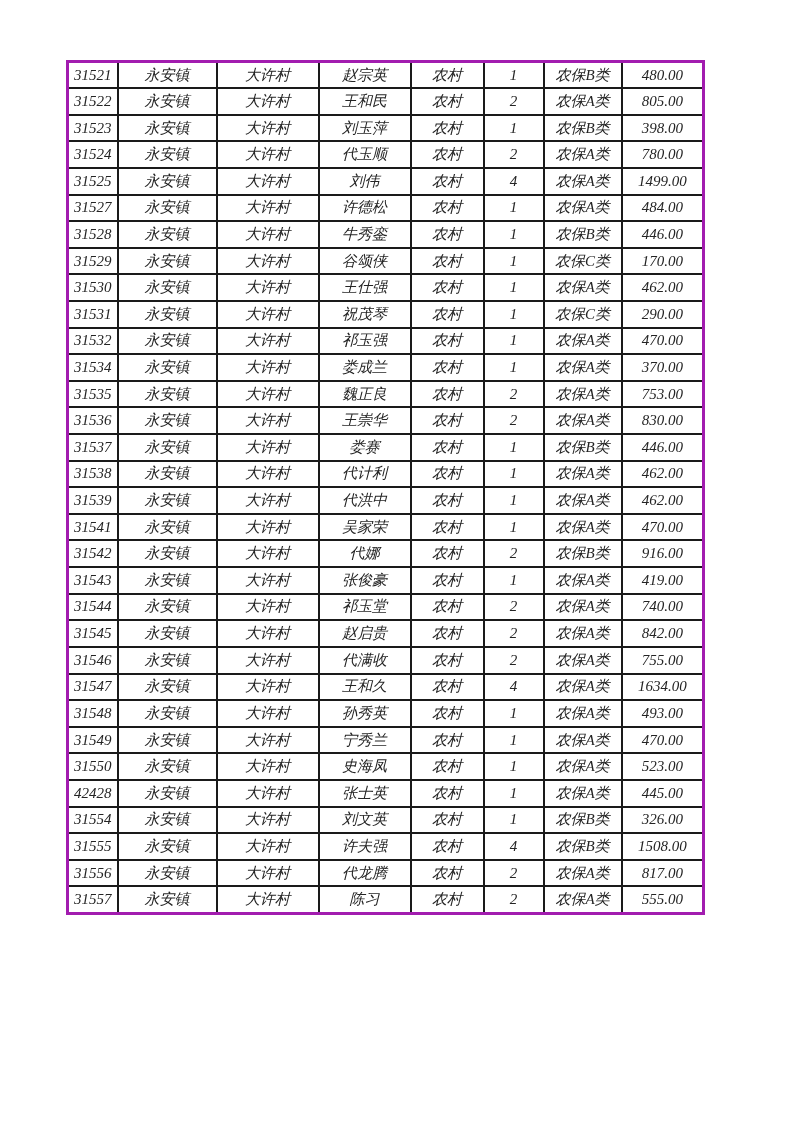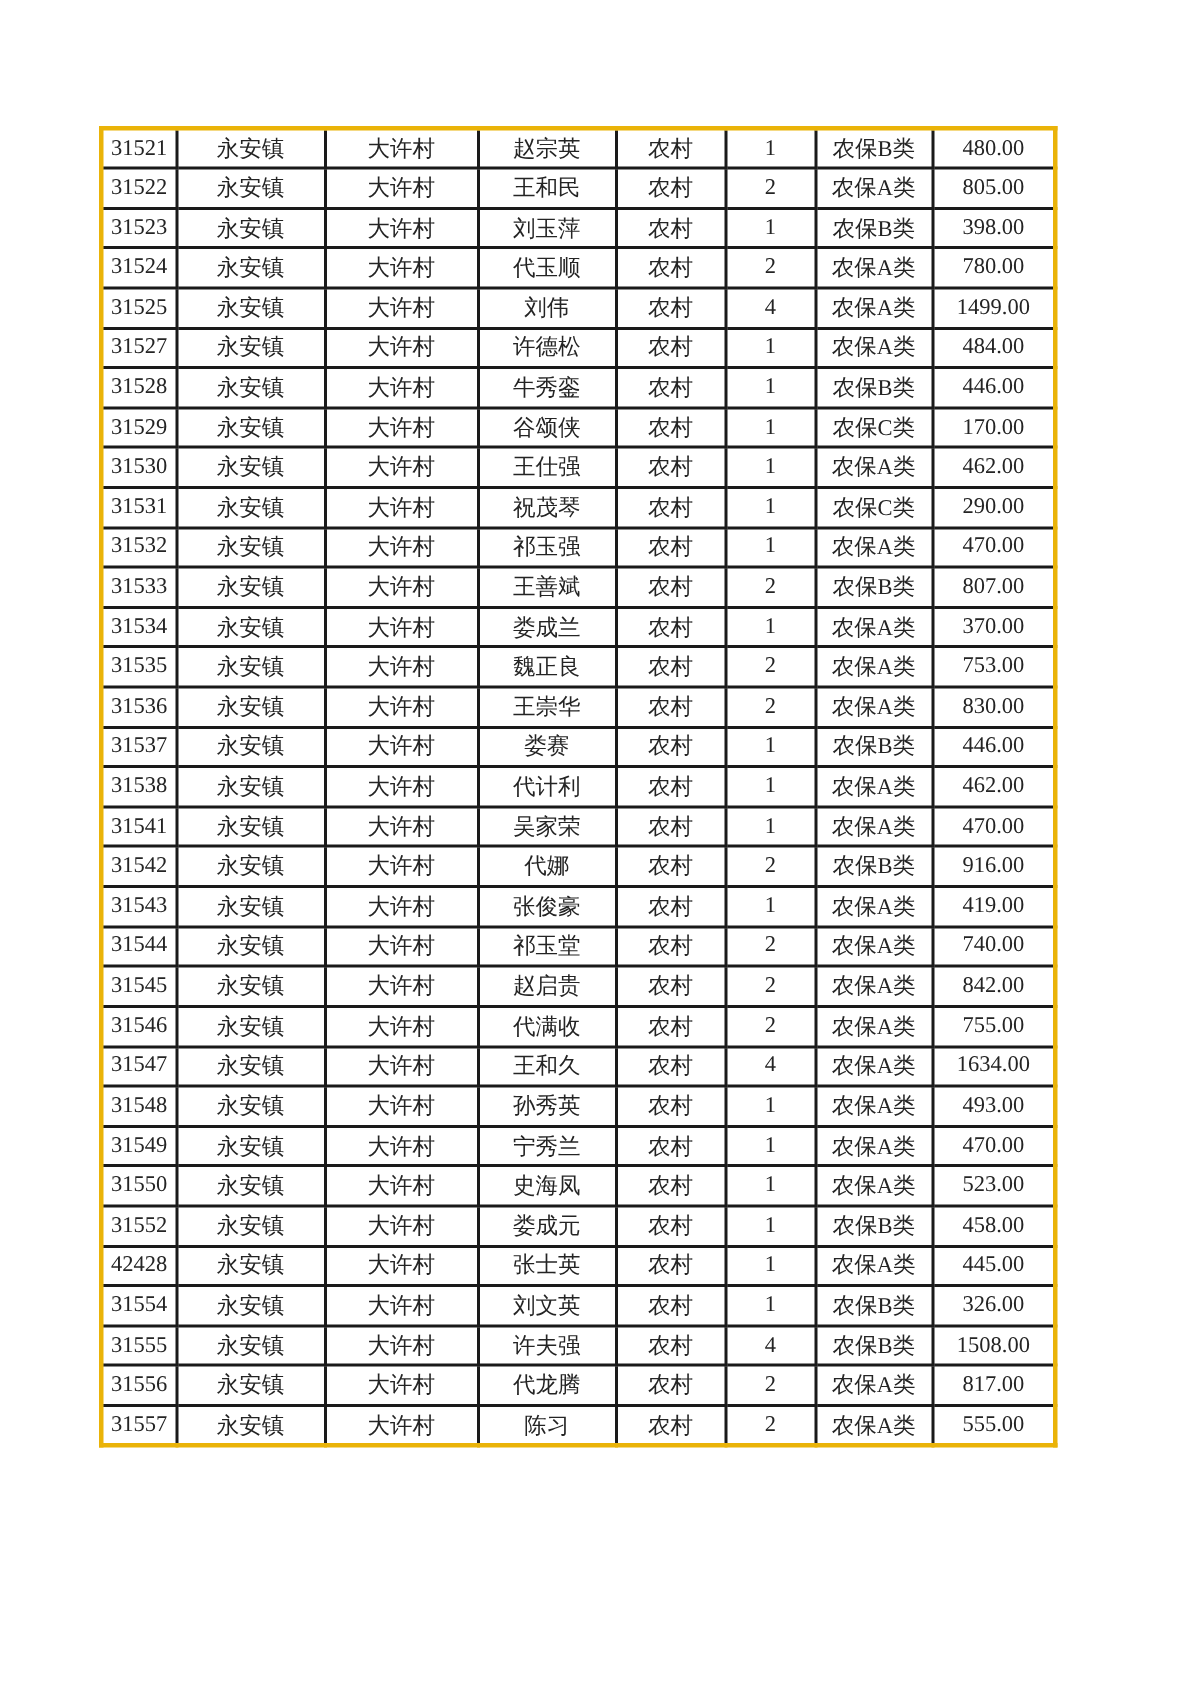--- a/index.html
+++ b/index.html
@@ -11,25 +11,26 @@
     position: relative;
     width: 794px;
     height: 1122px;
     background: #ffffff;
     overflow: hidden;
     font-family: "Liberation Serif", "DejaVu Serif", serif;
   }
   table.records {
     position: absolute;
     left: 66px;
-    top: 84px;
+    top: 60px;
     width: 636px;
     border-collapse: collapse;
     table-layout: fixed;
-    border: 3px solid #eab308;
+    border: 3px solid #a21caf;
+    font-style: italic;
   }
   table.records td {
     border: 2px solid #1a1a1a;
     box-sizing: border-box;
     height: 26.62px;
     padding: 0 2px;
     text-align: center;
     vertical-align: middle;
     font-size: 15px;
     color: #242424;
@@ -157,30 +158,20 @@
           <td>31532</td>
           <td>永安镇</td>
           <td>大许村</td>
           <td>祁玉强</td>
           <td>农村</td>
           <td>1</td>
           <td>农保A类</td>
           <td>470.00</td>
         </tr>
         <tr>
-          <td>31533</td>
-          <td>永安镇</td>
-          <td>大许村</td>
-          <td>王善斌</td>
-          <td>农村</td>
-          <td>2</td>
-          <td>农保B类</td>
-          <td>807.00</td>
-        </tr>
-        <tr>
           <td>31534</td>
           <td>永安镇</td>
           <td>大许村</td>
           <td>娄成兰</td>
           <td>农村</td>
           <td>1</td>
           <td>农保A类</td>
           <td>370.00</td>
         </tr>
         <tr>
@@ -217,20 +208,30 @@
           <td>31538</td>
           <td>永安镇</td>
           <td>大许村</td>
           <td>代计利</td>
           <td>农村</td>
           <td>1</td>
           <td>农保A类</td>
           <td>462.00</td>
         </tr>
         <tr>
+          <td>31539</td>
+          <td>永安镇</td>
+          <td>大许村</td>
+          <td>代洪中</td>
+          <td>农村</td>
+          <td>1</td>
+          <td>农保A类</td>
+          <td>462.00</td>
+        </tr>
+        <tr>
           <td>31541</td>
           <td>永安镇</td>
           <td>大许村</td>
           <td>吴家荣</td>
           <td>农村</td>
           <td>1</td>
           <td>农保A类</td>
           <td>470.00</td>
         </tr>
         <tr>
@@ -315,30 +316,20 @@
         </tr>
         <tr>
           <td>31550</td>
           <td>永安镇</td>
           <td>大许村</td>
           <td>史海凤</td>
           <td>农村</td>
           <td>1</td>
           <td>农保A类</td>
           <td>523.00</td>
-        </tr>
-        <tr>
-          <td>31552</td>
-          <td>永安镇</td>
-          <td>大许村</td>
-          <td>娄成元</td>
-          <td>农村</td>
-          <td>1</td>
-          <td>农保B类</td>
-          <td>458.00</td>
         </tr>
         <tr>
           <td>42428</td>
           <td>永安镇</td>
           <td>大许村</td>
           <td>张士英</td>
           <td>农村</td>
           <td>1</td>
           <td>农保A类</td>
           <td>445.00</td>

